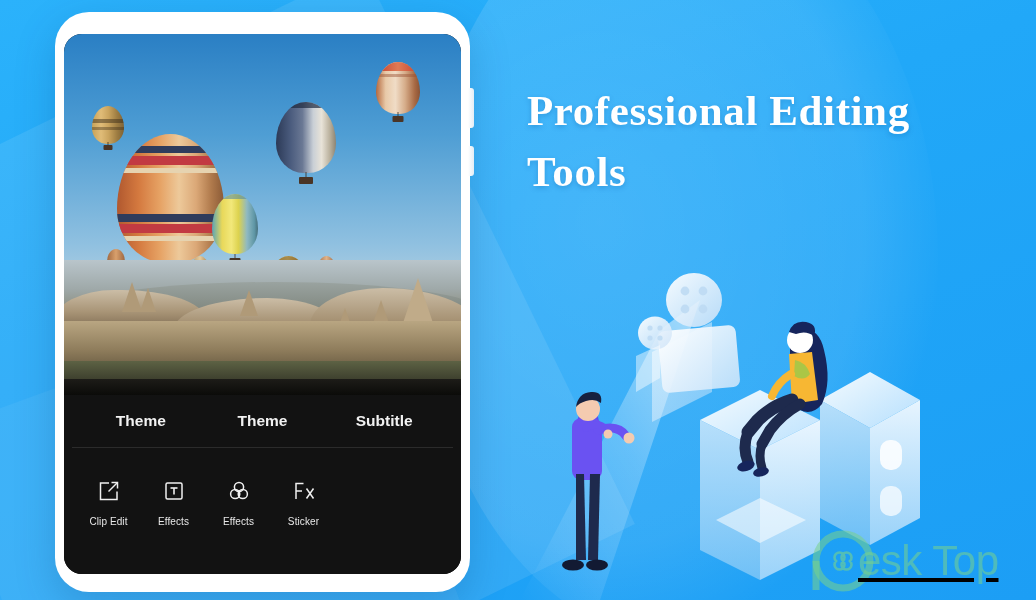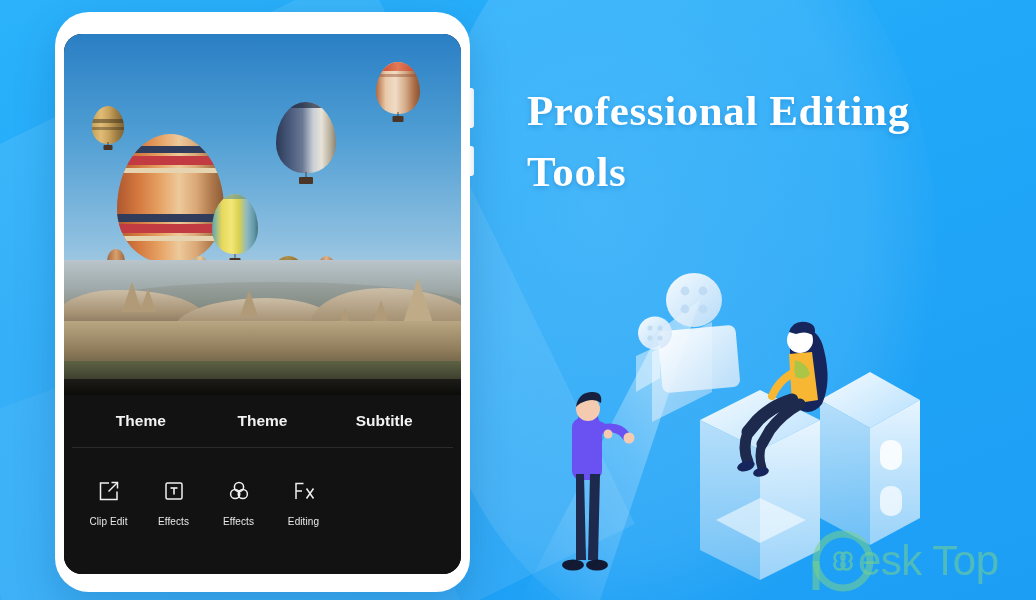--- a/index.html
+++ b/index.html
@@ -230,20 +230,21 @@
     position:absolute;
     right:-4px; bottom:-12px;
     font-size:11px;
     letter-spacing:1px;
   }
   .wm-desktop {
     position:absolute;
     left:812px; top:530px;
     display:flex; align-items:center;
     pointer-events:none;
+    text-decoration:underline;
   }
   .wm-desktop .dtext {
     color:rgba(120,210,140,0.55);
     font-size:42px;
     font-weight:300;
     letter-spacing:-0.5px;
     margin-left:-16px;
   }
 </style>
 </head>
@@ -412,21 +413,21 @@
 
           <div class="tool">
             <div class="glyph">
               <svg width="28" height="26" viewBox="0 0 28 26" fill="none" stroke="#f0f0f0" stroke-width="1.5">
                 <path d="M6 21V5.5H13.5"></path>
                 <path d="M6 13H12"></path>
                 <path d="M16.5 10.5L23.5 20.5"></path>
                 <path d="M23.5 10.5L16.5 20.5"></path>
               </svg>
             </div>
-            <div class="tlabel">Editing</div>
+            <div class="tlabel">Sticker</div>
           </div>
 
 
         </div>
       </div>
     </div>
   </div>
 
   <svg class="illus" viewBox="0 0 1036 600">
     <defs>

